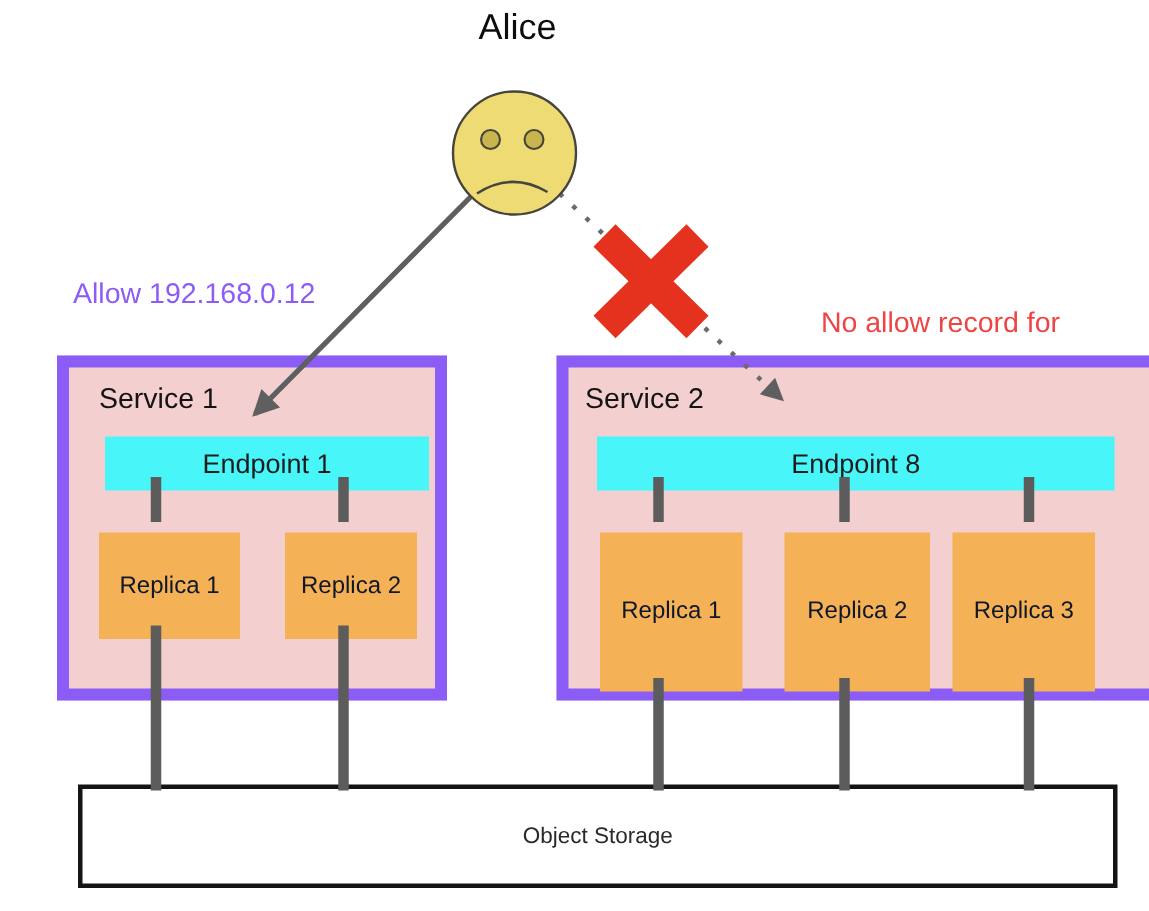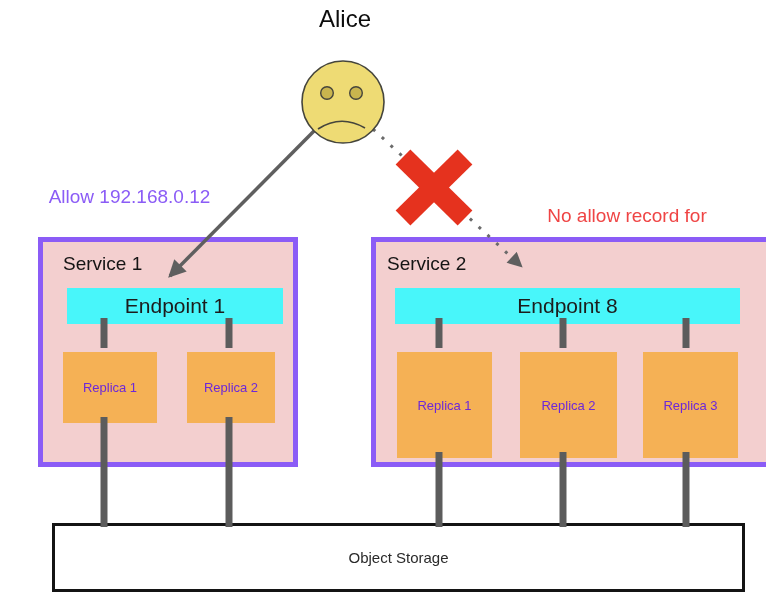--- a/index.html
+++ b/index.html
@@ -6,39 +6,39 @@
   #canvas{
     position:relative;width:766px;height:607px;background:#ffffff;overflow:hidden;
     font-family:"Liberation Sans",sans-serif;color:#111;
   }
   .abs{position:absolute;text-align:center;}
   .top-label{font-size:24px;line-height:23px;text-align:center;color:#0d0d0d;}
   #alice-label{left:270px;top:7px;width:150px;}
   #allow-label{left:22px;top:186px;width:215px;font-size:19px;line-height:22px;text-align:center;color:#8b5cf6;}
   #deny-label{left:518px;top:166px;width:218px;font-size:19px;line-height:22px;text-align:center;color:#ef4444;margin-top:39px;}
 
-  .svc{position:absolute;top:237px;height:230px;background:#F3CFCF;border:5px solid #8b5cf6;box-sizing:border-box;}
+  .svc{position:absolute;top:237px;height:230px;background:#F3CFCF;border:8px solid #8b5cf6;box-sizing:border-box;}
   #service-1{left:38px;width:260px;}
   #service-2{left:371px;width:453px;}
   .svc-title{position:absolute;top:11px;font-size:19px;color:#141414;}
   #service-1 .svc-title{left:20px;}
   #service-2 .svc-title{left:11px;}
 
-  .endpoint{position:absolute;top:46px;height:36px;background:#48F6FA;display:flex;align-items:center;justify-content:center;font-size:21px;color:#1c1c1c;}
+  .endpoint{position:absolute;top:46px;height:36px;background:#48F6FA;display:flex;align-items:center;justify-content:center;font-size:18px;color:#1c1c1c;}
   #endpoint-1{left:24px;width:216px;}
   #endpoint-2{left:19px;width:345px;}
 
-  .replica{position:absolute;top:110px;background:#F5B155;display:flex;align-items:center;justify-content:center;font-size:13px;color:#6d28d9;}
+  .replica{position:absolute;top:110px;background:#F5B155;display:flex;align-items:center;justify-content:center;font-size:16px;color:#0f172a;}
   #service-1 .replica{height:71px;}
   #service-2 .replica{height:106px;}
   #s1-r1{left:20px;width:94px;}
   #s1-r2{left:144px;width:88px;}
   #s2-r1{left:21px;width:95px;}
   #s2-r2{left:144px;width:97px;}
-  #s2-r3{left:267px;width:95px;}
+  #s2-r3{left:256px;width:95px;}
 
   #object-storage{left:52px;top:523px;width:693px;height:69px;background:#ffffff;border:3px solid #141414;box-sizing:border-box;display:flex;align-items:center;justify-content:center;font-size:15px;color:#2a2a2a;}
 
   #overlay{position:absolute;left:0;top:0;width:766px;height:607px;z-index:5;pointer-events:none;}
 </style>
 </head>
 <body>
 
 <div id="canvas">
 

